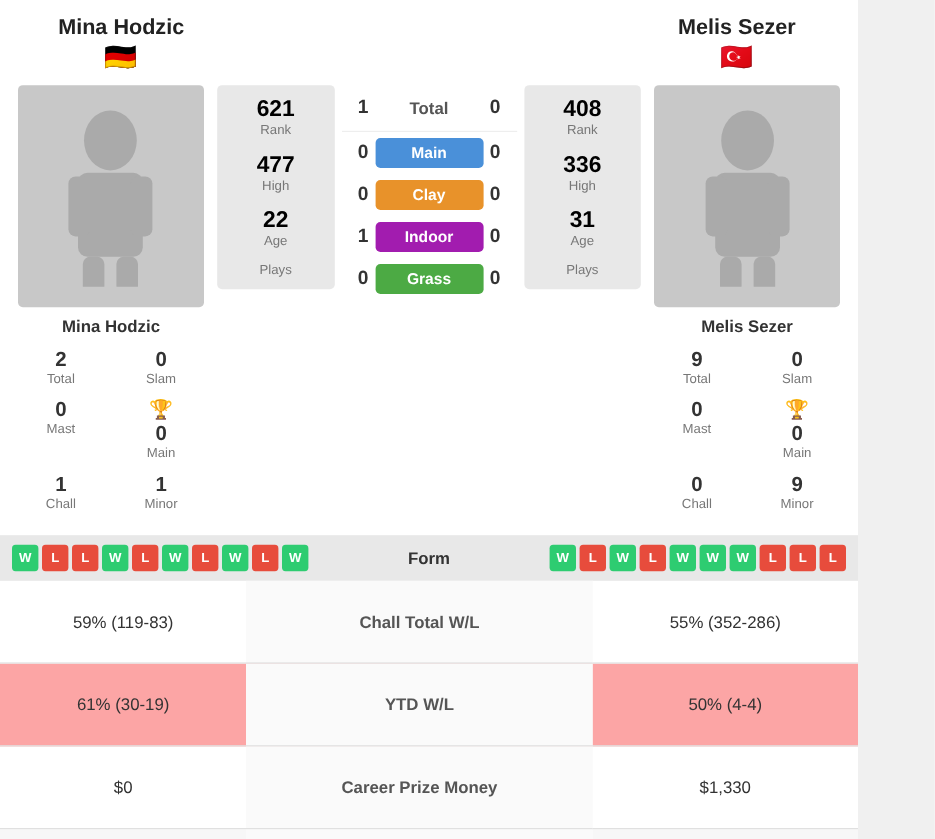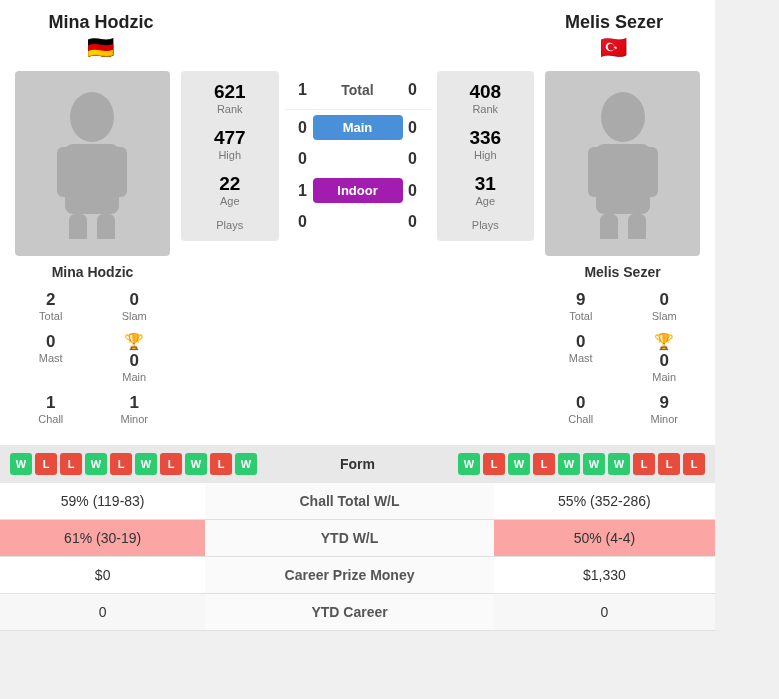--- a/index.html
+++ b/index.html
@@ -165,21 +165,21 @@
     .stats-table {
       width: 100%;
       border-collapse: collapse;
     }
 
     .stats-table tr {
       border-bottom: 1px solid #e0e0e0;
     }
 
     .stats-table td {
-      padding: 10px 15px;
+      padding: 26px 15px;
       font-size: 14px;
       color: #333;
       text-align: center;
       margin-top: 42px;
     }
 
     .stats-table .center-col {
       font-weight: bold;
       color: #555;
       background: #fafafa;
@@ -318,29 +318,31 @@
 
       <div id="surface-rows">
 
       <div class="surface-row" style="padding: 5px 8px;">
     <span class="score-val">0</span>
     <button class="surface-btn btn-hard">Main</button>
     <span class="score-val">0</span>
   </div>
           <div class="surface-row" style="padding: 5px 8px;">
     <span class="score-val">0</span>
+    <button class="surface-btn btn-clay">Clay</button>
     <span class="score-val">0</span>
   </div>
           <div class="surface-row" style="padding: 5px 8px;">
     <span class="score-val">1</span>
     <button class="surface-btn btn-indoor">Indoor</button>
     <span class="score-val">0</span>
   </div>
           <div class="surface-row" style="padding: 5px 8px;">
     <span class="score-val">0</span>
+    <button class="surface-btn btn-grass">Grass</button>
     <span class="score-val">0</span>
   </div>
         </div>
     </div>
 
     <div class="player-stats-col">
       <div class="middle-stat-item">
         <div class="middle-stat-value">408</div>
         <div class="middle-stat-label">Rank</div>
       </div>

